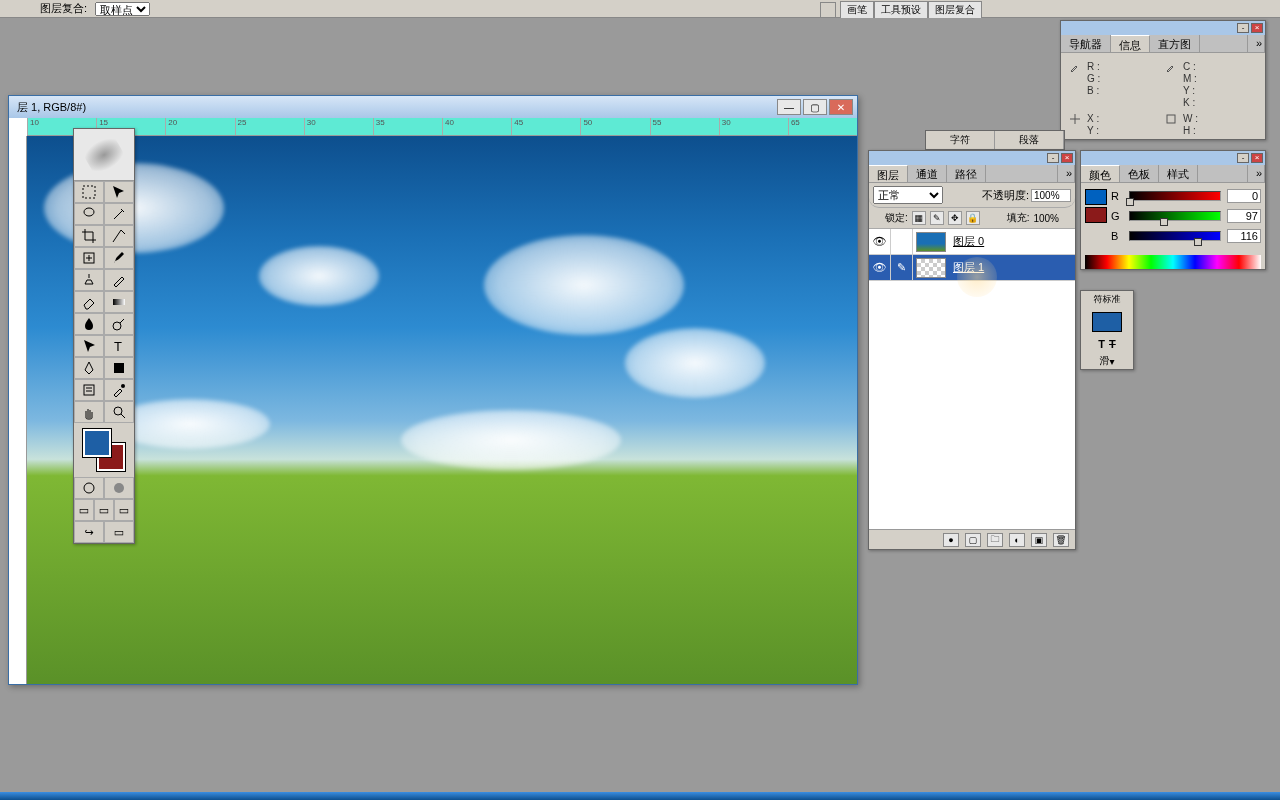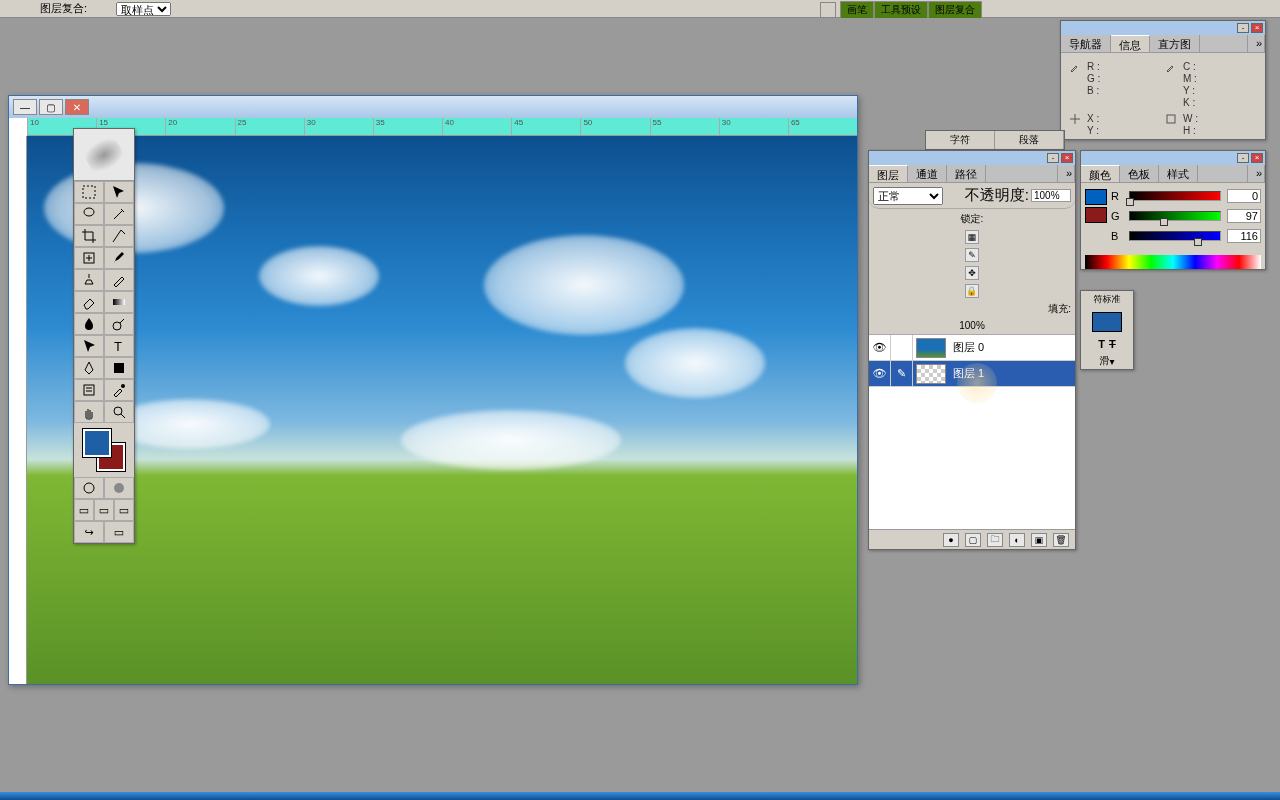--- a/index.html
+++ b/index.html
@@ -1,23 +1,23 @@
 <!DOCTYPE html>
 <html><head>
 <meta charset="utf-8">
 <style>
 * { box-sizing: border-box; margin: 0; padding: 0; font-family: "Microsoft YaHei", sans-serif; }
 body { background: #9a9a9a; width: 1280px; height: 800px; overflow: hidden; position: relative; font-size: 11px; }
 
 .top-options { position: absolute; top: 0; left: 0; right: 0; height: 18px; background: #d4d0c8; border-bottom: 1px solid #888; display: flex; align-items: center; padding-left: 40px; }
 .top-options .label { font-size: 11px; color: #000; margin-right: 8px; }
-.top-options select { font-size: 11px; height: 14px; margin-left: 21px; }
+.top-options select { font-size: 11px; height: 14px; }
 .top-tabs { position: absolute; top: 0; left: 820px; height: 18px; display: flex; align-items: flex-end; }
 .top-tabs .tab-icon { width: 16px; height: 16px; background: #d4d0c8; border: 1px solid #888; margin-right: 4px; }
-.top-tabs .tab { background: #4d7c0f; border: 1px solid #888; border-bottom: none; padding: 1px 6px; font-size: 10px; }
+.top-tabs .tab { background: #e5e5e5; border: 1px solid #888; border-bottom: none; padding: 1px 6px; font-size: 10px; }
 
 
 .doc-window { position: absolute; top: 95px; left: 8px; width: 850px; height: 590px; background: #fff; border: 1px solid #3a6ea5; box-shadow: 2px 2px 6px rgba(0,0,0,.3); }
 .doc-titlebar { height: 22px; background: linear-gradient(#d7e6f7,#a9c7e8); display: flex; align-items: center; padding: 0 4px; }
 .doc-title { flex: 1; font-size: 11px; color: #000; padding-left: 4px; }
 .win-btns { display: flex; gap: 2px; }
 .win-btn { width: 24px; height: 16px; border: 1px solid #888; background: #e8e8e8; display: flex; align-items: center; justify-content: center; font-size: 10px; cursor: pointer; }
 .win-btn.close { background: #d96a5a; color: #fff; }
 .ruler-h { height: 18px; background: #5eead4; border-bottom: 1px solid #999; margin-left: 18px; display: flex; font-size: 8px; color: #555; }
 .ruler-h .tick { flex: 1; border-left: 1px solid #aaa; padding-left: 2px; }
@@ -74,31 +74,31 @@
 
 .char-panel { top: 290px; left: 1080px; width: 54px; height: 80px; }
 .char-panel .sw { width: 30px; height: 20px; background: #1e5fa5; border: 1px solid #000; margin: 6px auto; }
 .char-panel .tt { display: flex; justify-content: center; gap: 4px; font-size: 11px; font-weight: bold; }
 .char-panel .row2 { display: flex; align-items: center; justify-content: center; font-size: 10px; margin-top: 4px; }
 
 
 .layers-panel { top: 150px; left: 868px; width: 208px; height: 400px; display: flex; flex-direction: column; }
 .layers-opts { display: flex; align-items: center; padding: 3px 4px; border-bottom: 1px solid #aaa; border-radius: 10px; }
 .layers-opts select { font-size: 11px; width: 70px; height: 18px; }
-.layers-opts .olbl { font-size: 15px; margin-left: auto; }
+.layers-opts .olbl { font-size: 11px; margin-left: auto; }
 .layers-opts .oval { width: 40px; font-size: 10px; border: 1px solid #999; background: #fff; padding: 0 2px; margin-left: 2px; }
-.layers-lock { display: flex; align-items: center; padding: 3px 4px; border-bottom: 1px solid #aaa; font-size: 10px; gap: 4px; flex-direction: column; }
+.layers-lock { display: flex; align-items: center; padding: 3px 16px; border-bottom: 1px solid #aaa; font-size: 10px; gap: 4px; }
 .layers-lock .lic { width: 14px; height: 14px; border: 1px solid #999; background: #e8e8e8; display: inline-flex; align-items: center; justify-content: center; font-size: 9px; }
 .layer-list { flex: 1; background: #fff; overflow: auto; position: relative; }
 .layer-row { display: flex; align-items: center; height: 26px; border-bottom: 1px solid #ccc; }
 .layer-row.sel { background: #2a5db0; color: #fff; }
 .layer-row .eye { width: 22px; height: 100%; border-right: 1px solid #ccc; display: flex; align-items: center; justify-content: center; }
 .layer-row .link { width: 22px; height: 100%; border-right: 1px solid #ccc; display: flex; align-items: center; justify-content: center; }
 .layer-row .thumb { width: 30px; height: 20px; margin: 0 3px; border: 1px solid #888; }
-.layer-row .lname { font-size: 11px; padding-left: 4px; }
+.layer-row .lname { font-size: 11px; padding-left: 4px; text-decoration: underline; }
 .thumb-sky { background: linear-gradient(#1a6fb5 60%, #5a9128); }
 .thumb-check { background: repeating-conic-gradient(#ccc 0 25%, #fff 0 50%) 0 0/8px 8px; }
 .cursor-hi { position: absolute; width: 40px; height: 40px; border-radius: 50%; background: radial-gradient(rgba(255,220,150,.5), transparent); pointer-events: none; }
 .layers-footer { height: 20px; border-top: 1px solid #999; background: #d4d0c8; display: flex; align-items: center; justify-content: flex-end; gap: 6px; padding: 0 6px; }
 .layers-footer .fic { width: 16px; height: 14px; border: 1px solid #888; background: #e8e8e8; cursor: pointer; display: flex; align-items: center; justify-content: center; font-size: 9px; }
 
 .stub-panel { position: absolute; top: 130px; left: 925px; width: 140px; height: 20px; background: #d4d0c8; border: 1px solid #666; display: flex; }
 .stub-panel .st { flex: 1; font-size: 10px; text-align: center; padding: 2px 0; border-right: 1px solid #999; }
 
 .taskbar { position: absolute; left: 0; right: 0; bottom: 0; height: 8px; background: linear-gradient(#3a8de0,#0d4f8e); }
@@ -112,20 +112,21 @@
 </div>
 <div class="top-tabs">
   <div class="tab-icon"></div>
   <div class="tab">画笔</div>
   <div class="tab">工具预设</div>
   <div class="tab">图层复合</div>
 </div>
 
 <div class="doc-window">
   <div class="doc-titlebar">
+    <span class="doc-title">层 1, RGB/8#)</span>
     <div class="win-btns">
       <div class="win-btn">—</div>
       <div class="win-btn">▢</div>
       <div class="win-btn close">✕</div>
     </div>
   </div>
   <div class="ruler-h">
     <div class="tick">10</div>
       <div class="tick">15</div>
     <div class="tick">20</div>

